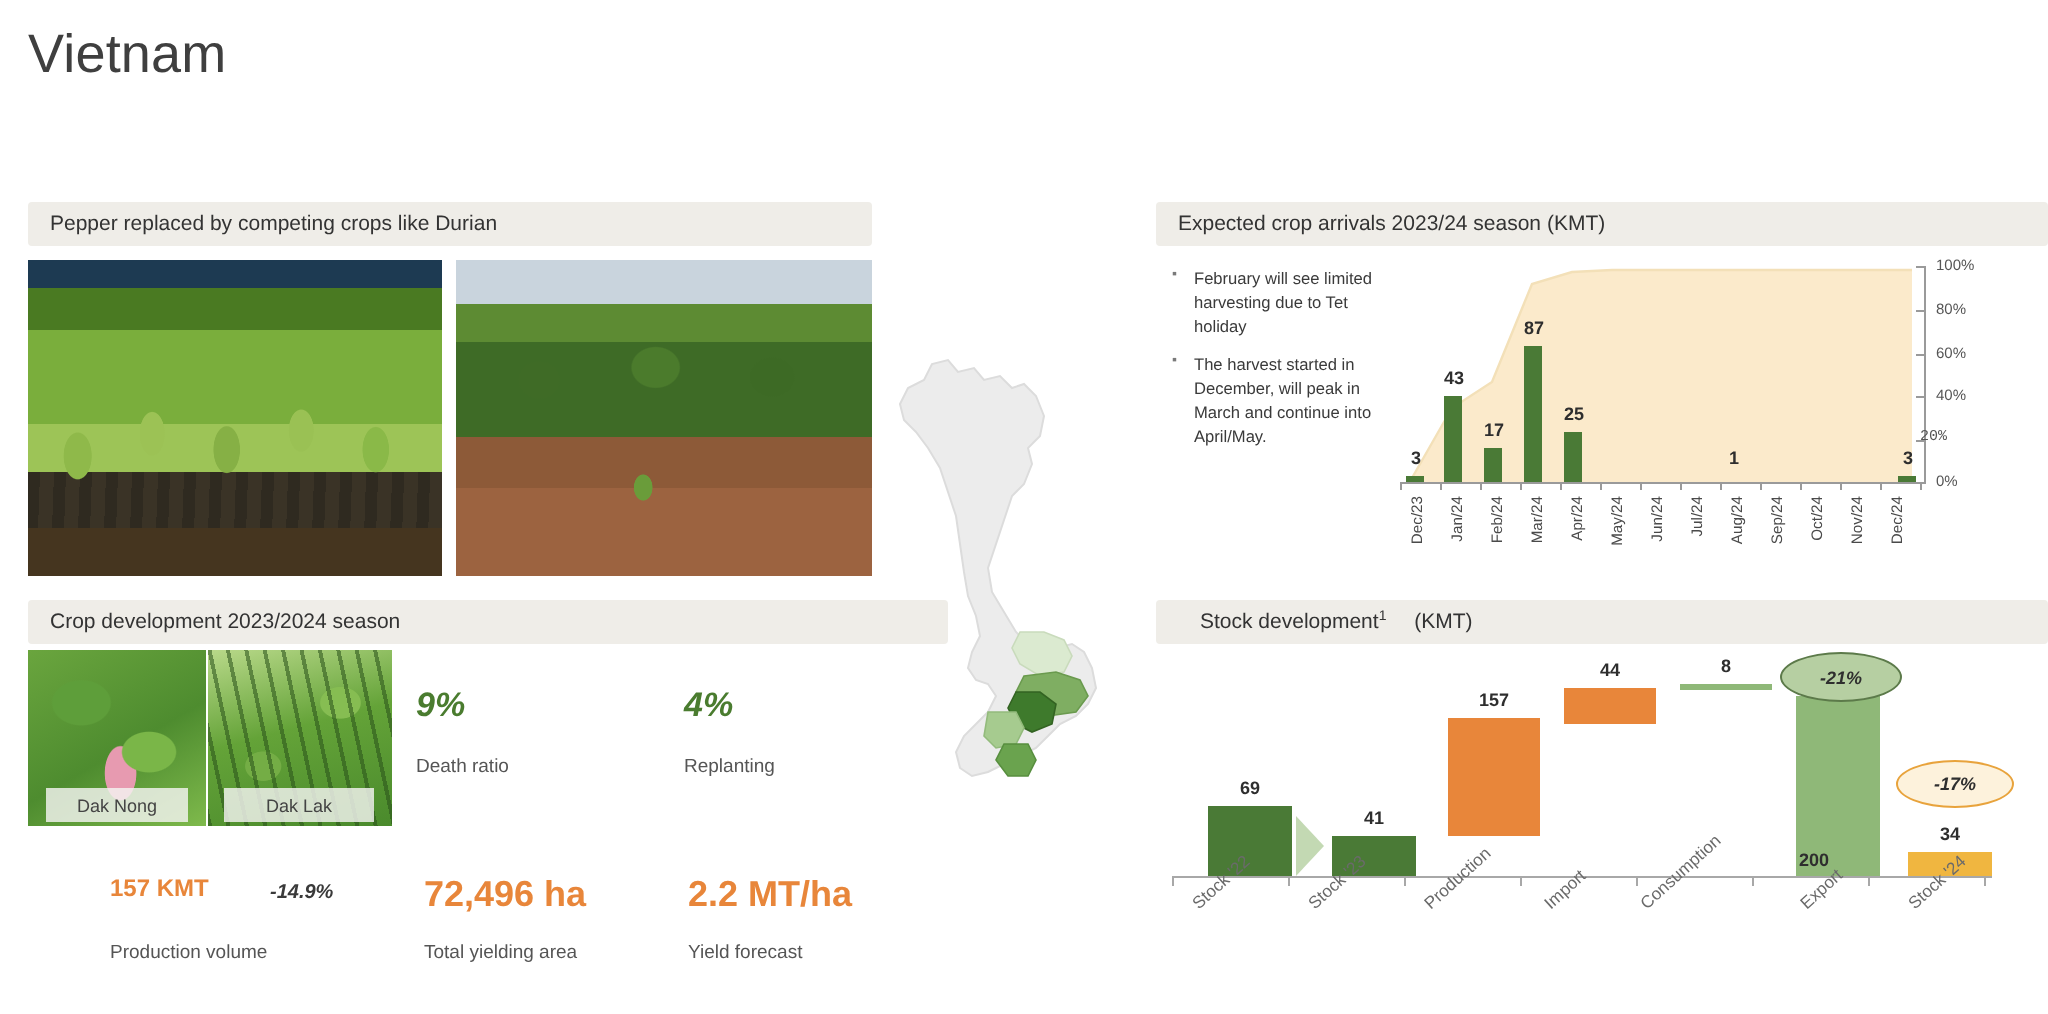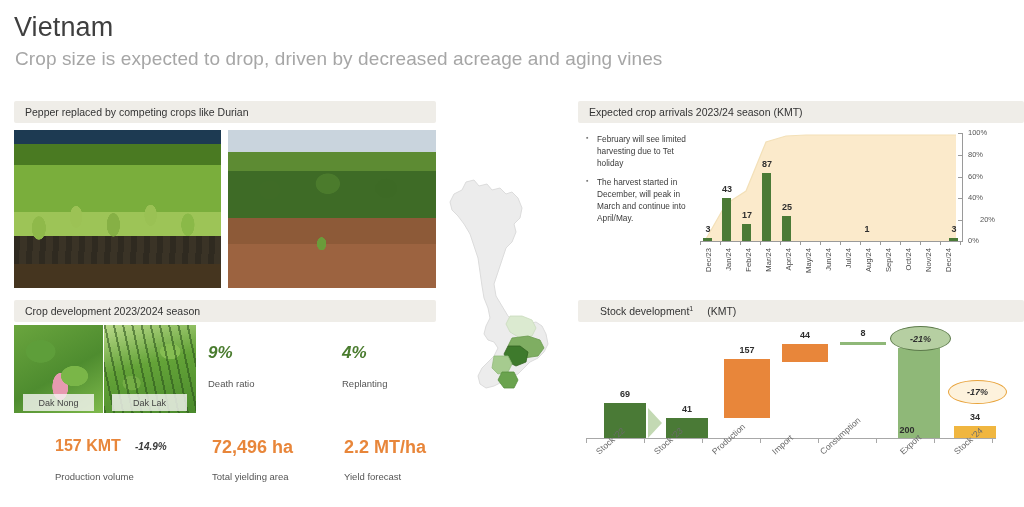--- a/index.html
+++ b/index.html
@@ -109,45 +109,44 @@
   }
   .badge-green{background:#b6cfa2;border:1.4px solid #5c7a4a;color:#2f2f2f;}
   .badge-amber{background:#fdf2dc;border:1.4px solid #e8a33c;color:#2f2f2f;}
 </style>
 </head>
 <body>
 
 <div class="page">
 
   <div class="title">Vietnam</div>
-  <div class="subtitle">Crop size is expected to drop, driven by decreased acreage and aging vines</div>
 
   <div class="band" style="left:14px;top:101px;width:422px;height:22px;">
     <span>Pepper replaced by competing crops like Durian</span>
   </div>
 
   <div class="photo ph-durian" style="left:14px;top:130px;width:207px;height:158px;"></div>
   <div class="photo ph-field" style="left:228px;top:130px;width:208px;height:158px;"></div>
 
-  <div class="band" style="left:14px;top:300px;width:422px;height:22px;">
+  <div class="band" style="left:14px;top:300px;width:460px;height:22px;">
     <span>Crop development 2023/2024 season</span>
   </div>
 
   <div class="photo ph-leaf" style="left:14px;top:325px;width:89px;height:88px;"></div>
   <div class="photo ph-vine" style="left:104px;top:325px;width:92px;height:88px;"></div>
   <div class="photo-cap" style="left:23px;top:394px;width:71px;height:17px;">Dak Nong</div>
   <div class="photo-cap" style="left:112px;top:394px;width:75px;height:17px;">Dak Lak</div>
 
   <div class="kpi-val kpi-green" style="left:208px;top:343px;">9%</div>
   <div class="kpi-lbl" style="left:208px;top:378px;">Death ratio</div>
 
   <div class="kpi-val kpi-green" style="left:342px;top:343px;">4%</div>
   <div class="kpi-lbl" style="left:342px;top:378px;">Replanting</div>
 
-  <div class="kpi-val kpi-orange" style="left:55px;top:437px;font-size:16px;">157 KMT</div>
+  <div class="kpi-val kpi-orange" style="left:55px;top:437px;font-size:12px;">157 KMT</div>
   <div class="kpi-delta" style="left:135px;top:441px;">-14.9%</div>
   <div class="kpi-lbl" style="left:55px;top:471px;">Production volume</div>
 
   <div class="kpi-val kpi-orange" style="left:212px;top:437px;font-size:18px;">72,496 ha</div>
   <div class="kpi-lbl" style="left:212px;top:471px;">Total yielding area</div>
 
   <div class="kpi-val kpi-orange" style="left:344px;top:437px;font-size:18px;">2.2 MT/ha</div>
   <div class="kpi-lbl" style="left:344px;top:471px;">Yield forecast</div>
 
   <div class="map">
@@ -242,21 +241,21 @@
     <div class="axis-line" style="left:258px;top:27px;width:5px;height:1px;"></div>
     <div class="axis-line" style="left:258px;top:49px;width:5px;height:1px;"></div>
     <div class="axis-line" style="left:258px;top:70px;width:5px;height:1px;"></div>
     <div class="axis-line" style="left:258px;top:92px;width:5px;height:1px;"></div>
     <div class="axis-line" style="left:258px;top:113px;width:5px;height:1px;"></div>
 
     <div class="tick-lbl" style="left:268px;top:0px;">100%</div>
     <div class="tick-lbl" style="left:268px;top:22px;">80%</div>
     <div class="tick-lbl" style="left:268px;top:44px;">60%</div>
     <div class="tick-lbl" style="left:268px;top:65px;">40%</div>
-    <div class="tick-lbl" style="left:280px;top:87px;">20%</div>
+    <div class="tick-lbl" style="left:260px;top:87px;font-family:Liberation Mono, monospace;">20%</div>
     <div class="tick-lbl" style="left:268px;top:108px;">0%</div>
   </div>
 
   <div class="band" style="left:578px;top:300px;width:446px;height:22px;">
     <span><span>Stock development</span><sup style="font-size:7px;">1</sup><span> (KMT)</span></span>
   </div>
 
   <div class="chart" style="left:586px;top:330px;width:438px;height:175px;">
 
     <div class="axis-line" style="left:0px;top:108px;width:410px;height:1.2px;background:#a8a8a8;"></div>

